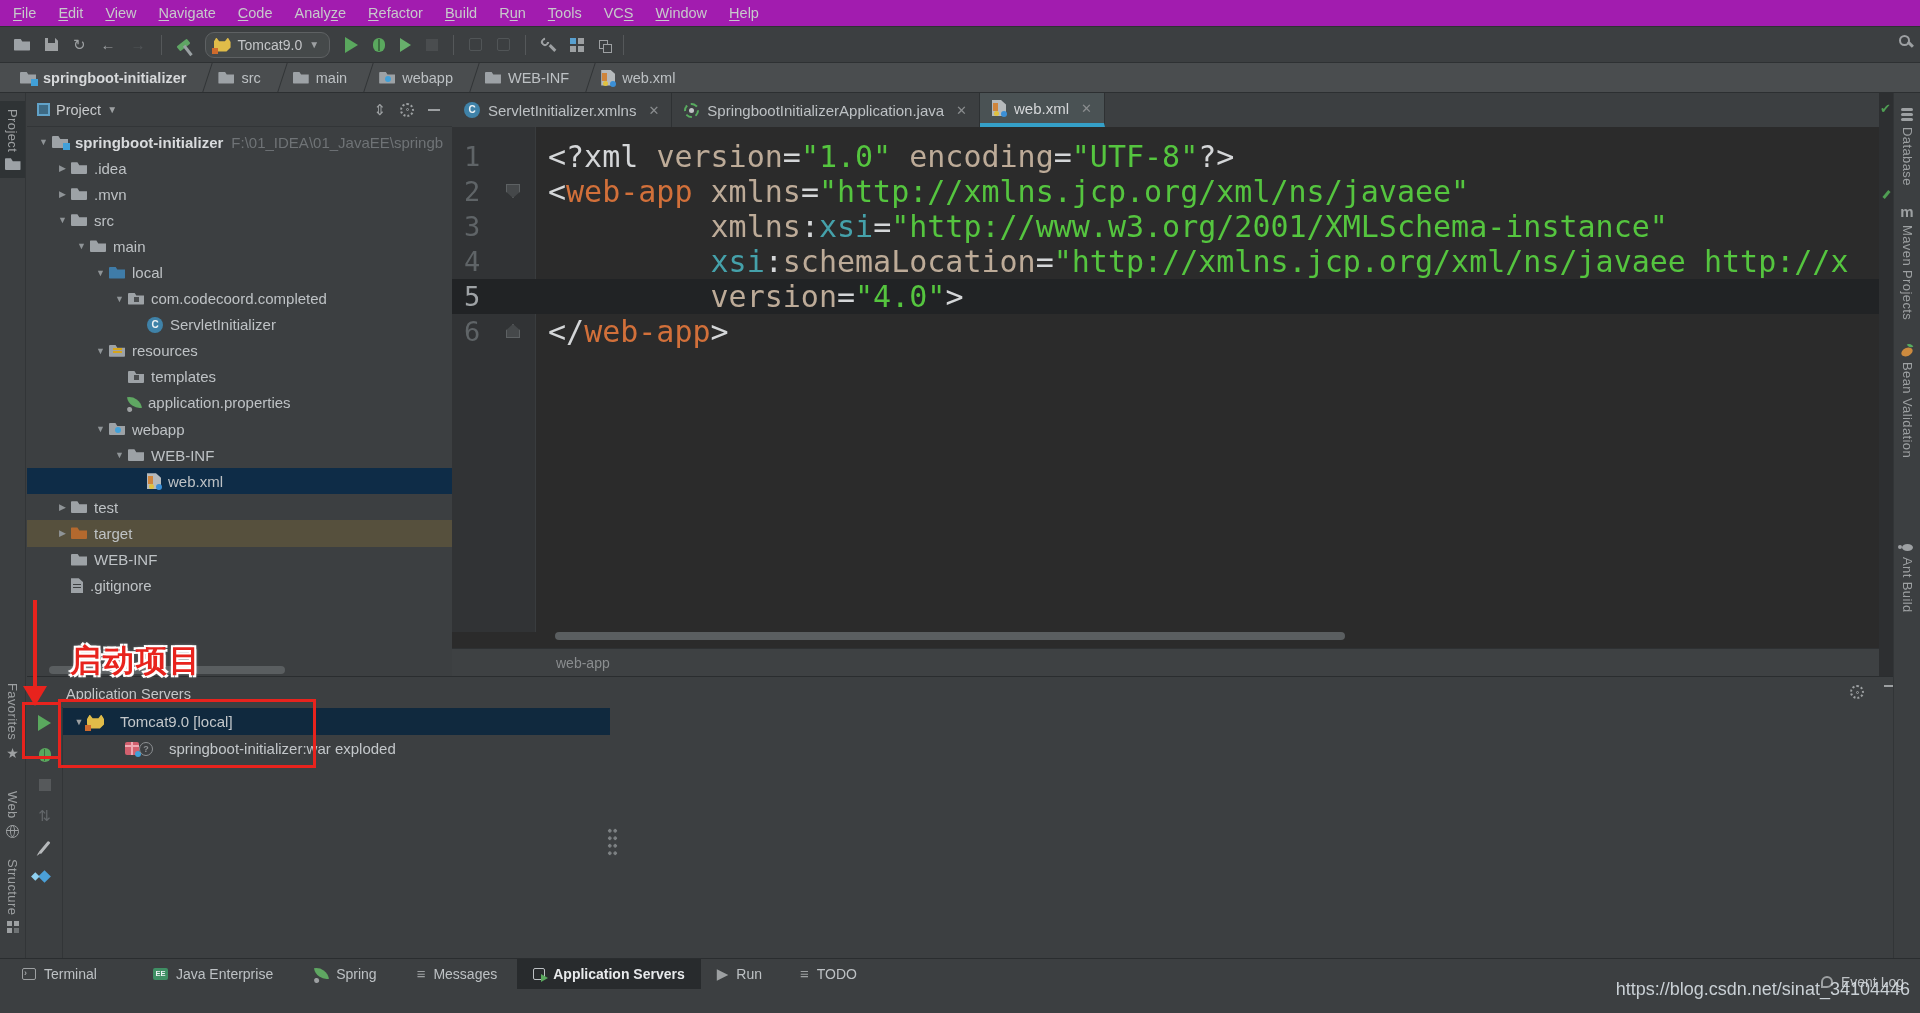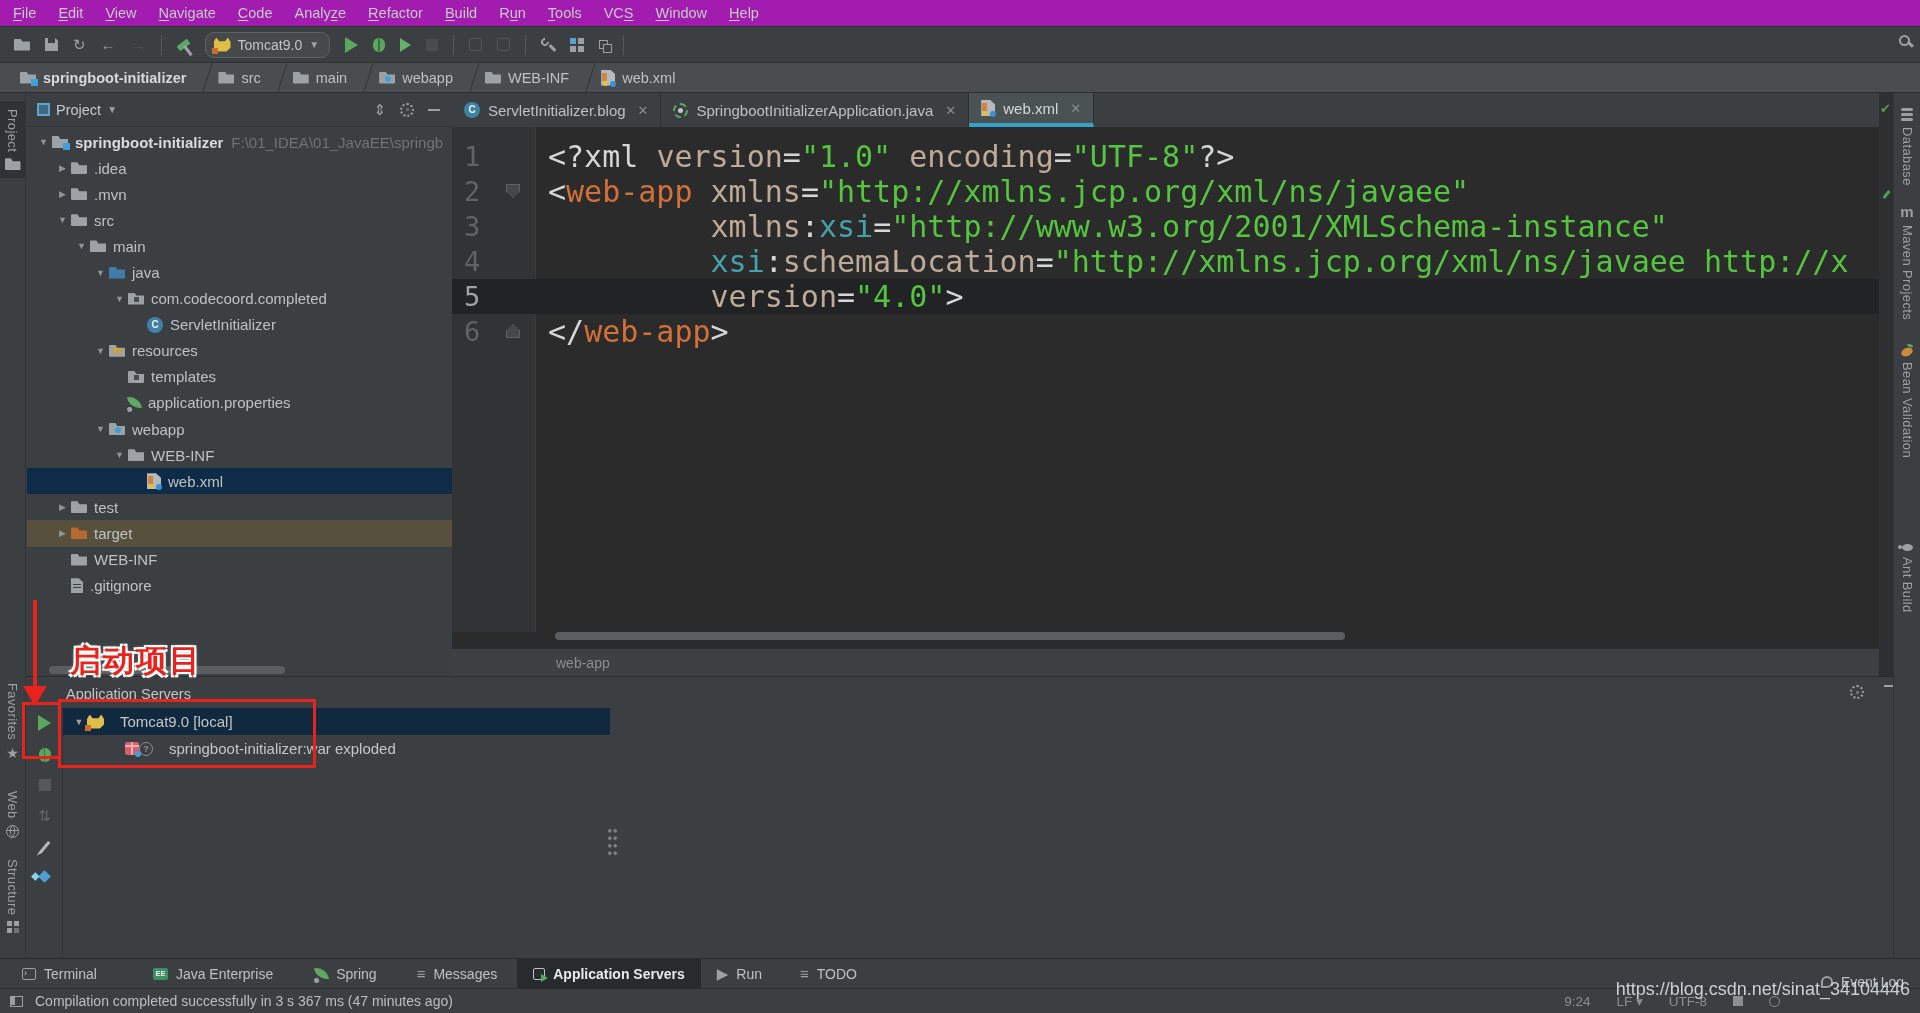--- a/index.html
+++ b/index.html
@@ -406,21 +406,21 @@
           <span class="ic i-folder">
             <span class="base"></span>
           </span>
           <span class="lbl">main</span>
         </div>
         <div class="trow">
           <span class="arr" style="margin-left: 65px;">▼</span>
           <span class="ic i-folder java">
             <span class="base"></span>
           </span>
-          <span class="lbl">java</span>
+          <span class="lbl">local</span>
         </div>
         <div class="trow">
           <span class="arr" style="margin-left: 84px;">▼</span>
           <span class="ic i-folder">
             <span class="base"></span>
             <span class="bdg dark-dot"></span>
           </span>
           <span class="lbl">com.codecoord.completed</span>
         </div>
         <div class="trow">
@@ -506,21 +506,21 @@
           <span class="lbl">.gitignore</span>
         </div>
       </div>
   </div>
   <div class="hscroll" style="left:49px; top:666px; width:236px; height:8px; z-index:5;"></div>
 
   <div class="editor">
     <div class="tabbar" id="tabbar">
         <div class="tab">
           <span class="ic i-class">C</span>
-          <span>ServletInitializer.blog</span>
+          <span>ServletInitializer.xmlns</span>
           <span class="close">✕</span>
         </div>
         <div class="tab">
           <span class="ic i-boot">
             <span class="bdg core"></span>
           </span>
           <span>SpringbootInitializerApplication.java</span>
           <span class="close">✕</span>
         </div>
         <div class="tab active">
@@ -658,33 +658,20 @@
       <div class="btab" style="margin-left: 18px;">
         <span class="gl">≡</span>
         <span>TODO</span>
       </div>
       <div class="eventlog">
       <span class="ic i-eventlog"></span>
       <span>Event Log</span>
     </div>
   </div>
 
-  <div class="statusbar">
-    <span class="ic i-winstat">
-        <span class="bdg bar"></span>
-      </span>
-    <span class="msg">Compilation completed successfully in 3 s 367 ms (47 minutes ago)</span>
-    <span class="sb-right">
-      <span>9:24</span>
-      <span><span>LF</span> ▾</span>
-      <span>UTF-8</span>
-      <span class="ic i-stop" style="width:10px;height:10px;background:#8d9093"></span>
-      <span class="ic i-facestat"></span>
-    </span>
-  </div>
 
   <div class="anno anno-line"></div>
   <div class="anno anno-head"></div>
   <div class="anno anno-text">启动项目</div>
   <div class="anno anno-box1"></div>
   <div class="anno anno-box2"></div>
 
   <div class="watermark">https://blog.csdn.net/sinat_34104446</div>
 </div>
 

